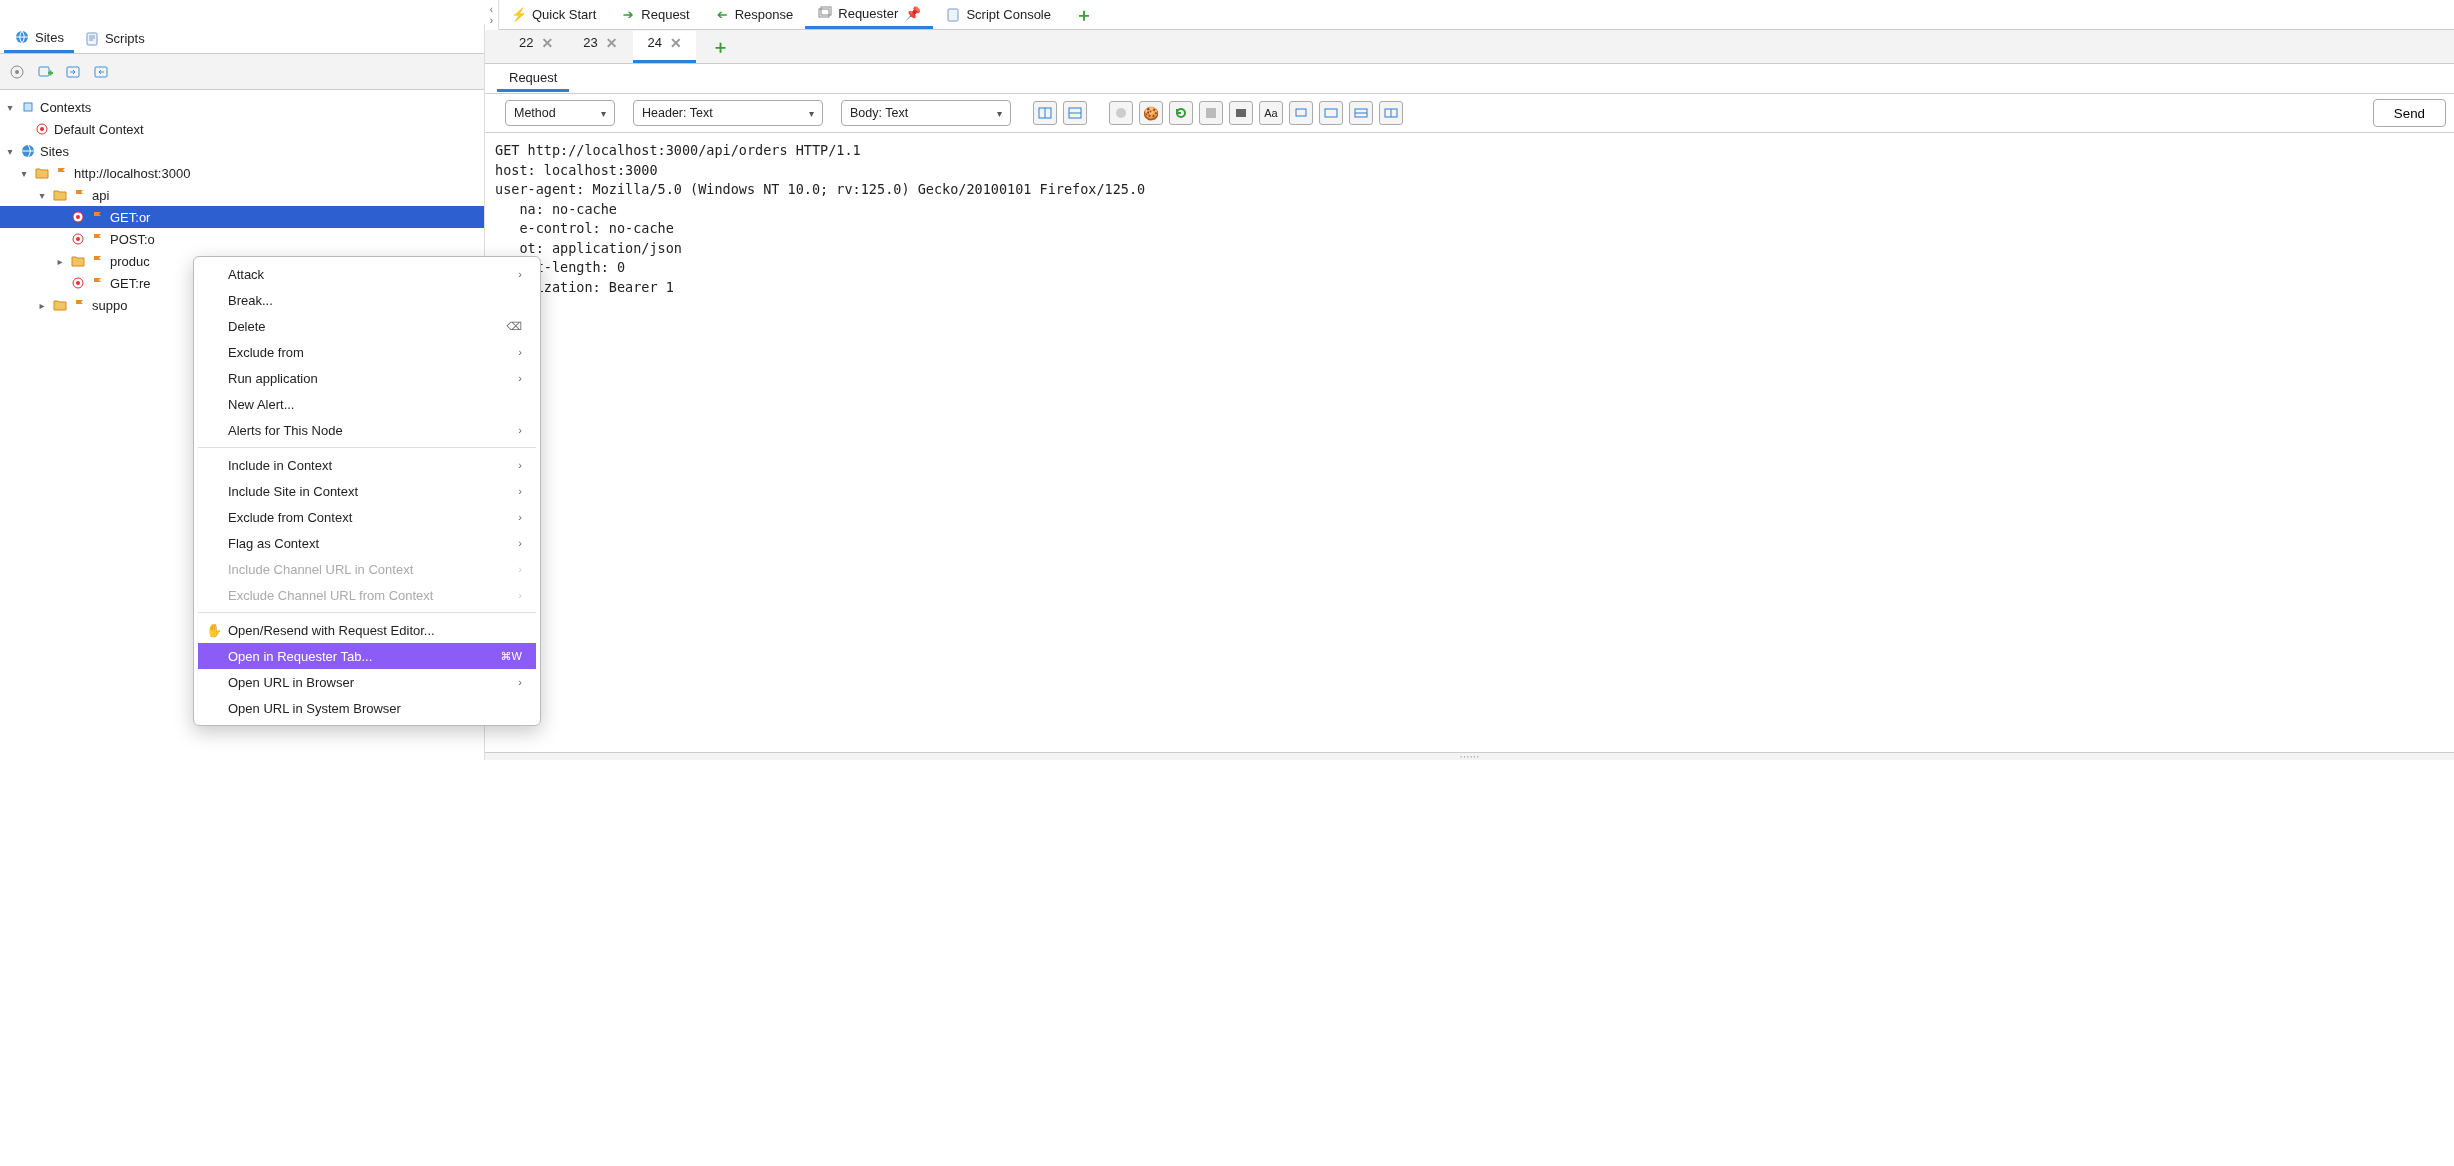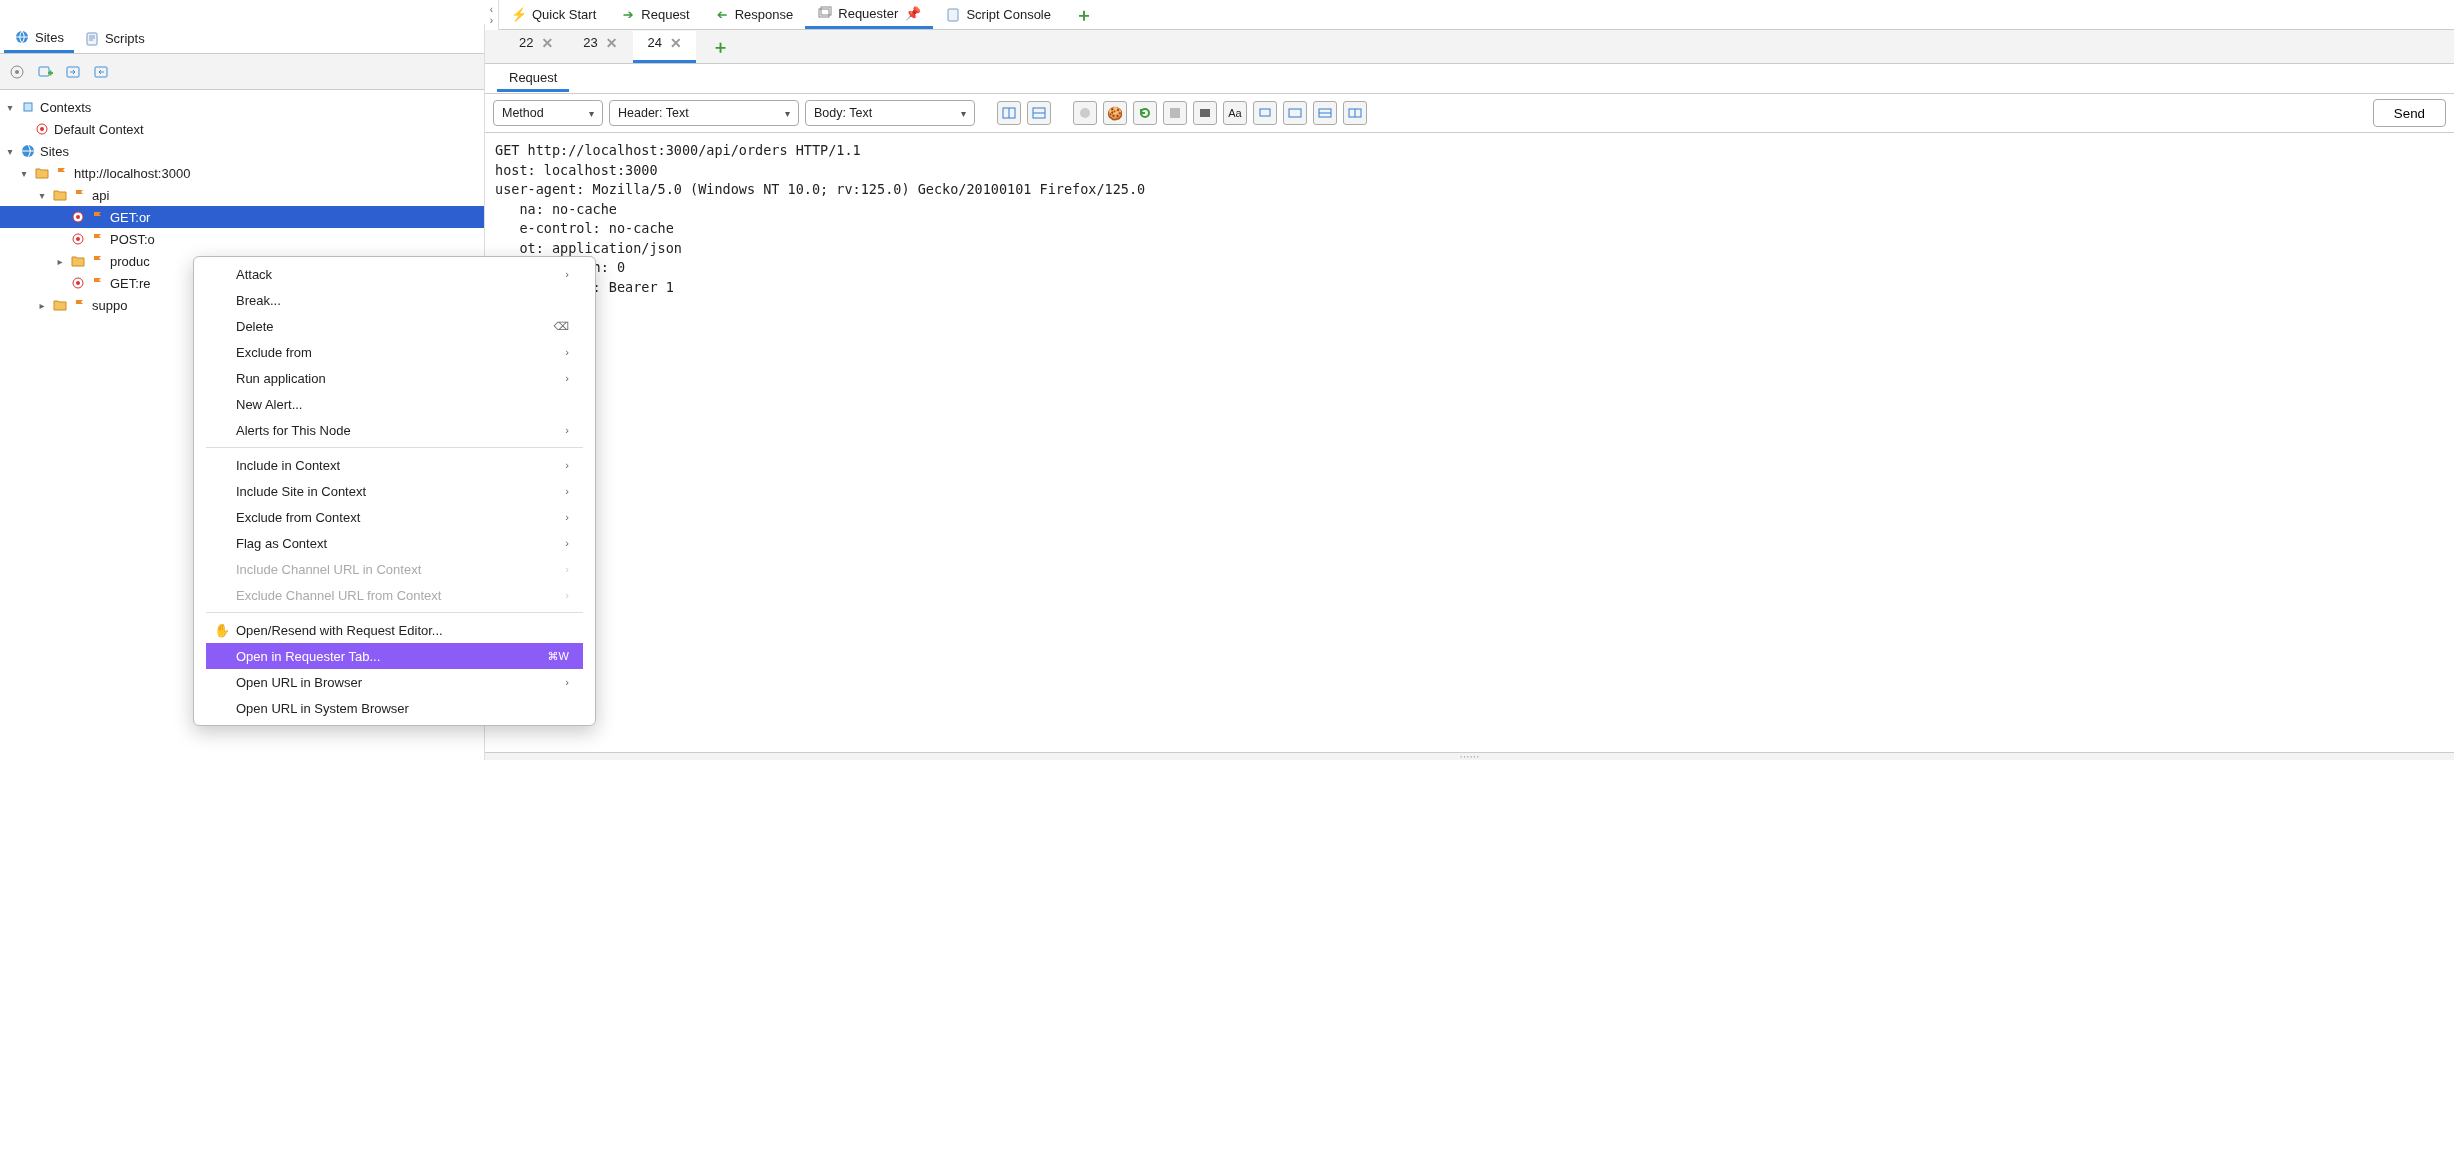--- a/index.html
+++ b/index.html
@@ -112,47 +112,47 @@
   .subtab { padding:4px 12px; border-bottom:3px solid #2e7fd8;}
 
   .controls-row {
     display:flex; align-items:center; gap:6px;
     padding:5px 8px;
     border-bottom:1px solid #ccc;
   }
   .combo {
     height:26px; border:1px solid #aaa; border-radius:4px;
     background:#fff; display:flex; align-items:center; justify-content:space-between;
-    padding:0 8px; font-size:12.5px;
+    padding:0 8px; font-size:12.5px;margin-left:12px;
   }
   .combo .caret { color:#555; font-size:10px; margin-left:8px;}
   .vsep { width:10px; }
   .icon-box { width:24px; height:24px; border:1px solid #aaa; border-radius:3px;
     display:flex; align-items:center; justify-content:center; background:#f4f4f4;}
   .send-btn { height:28px; border:1px solid #aaa; border-radius:4px;
     background:#fff; padding:0 20px; margin-left:auto;}
 
   .request-body {
     font-family: "Menlo", "Consolas", monospace;
     font-size: 13.5px;
     padding: 8px 10px;
     white-space: pre;
     line-height: 1.45;
     flex:1;
   }
 
   
   .ctx-menu {
     position:absolute; left:193px; top:232px;
-    width:403px;
+    width:348px;
     background:#fff;
     border:1px solid #bbb;
     border-radius:6px;
     box-shadow: 0 6px 20px rgba(0,0,0,0.22);
-    padding:4px 12px;
+    padding:4px 4px;
     z-index:100;
     font-size:13px;
   }
   .ctx-item {
     display:flex; align-items:center;
     padding: 5px 14px 5px 30px;
     position:relative;
     height:26px;
   }
   .ctx-item .sub { margin-left:auto; color:#666; font-size:11px;}

